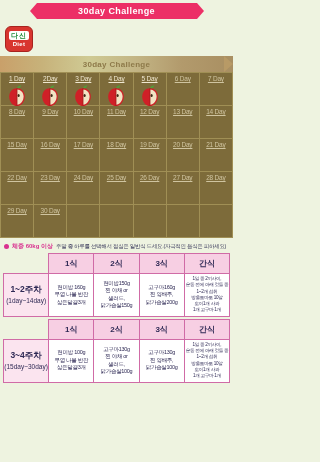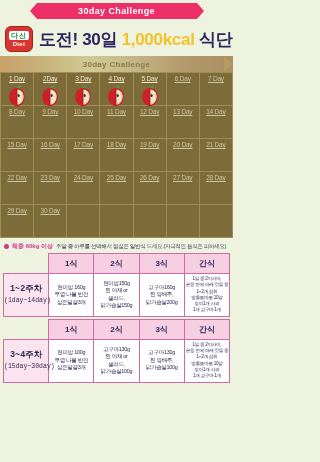--- a/index.html
+++ b/index.html
@@ -128,21 +128,20 @@
     vertical-align: middle; color: #2f2a55;
   }
   table.meal th {
     background: #f7cfe3; height: 20px;
     font-size: 8px; font-weight: bold;
   }
   .week-cell {
     background: #fbe4ef; width: 58px;
     font-size: 8.5px; font-weight: bold; line-height: 11px;
     padding: 2px 0;
-    font-family: Liberation Mono, monospace;
   }
   .week-sub { font-size: 6.5px; font-weight: normal; display: block; }
   .meal-cell {
     background: #fff; height: 38px;
     font-size: 5.5px; line-height: 7.5px;
     padding: 2px 1px; letter-spacing: -.3px;
   }
   .meal-cell.snack { font-size: 4.6px; line-height: 6.3px; }
   .meal-cell div { white-space: nowrap; }
 </style>
@@ -152,25 +151,20 @@
 <div class="ribbon-wrap">
   <div class="ribbon">
     <span class="ribbon-label">30day Challenge</span>
   </div>
 </div>
 
 <div class="title-row">
   <div class="logo">
     <span class="logo-kr">다신</span>
     <span class="logo-en">Diet</span>
-  </div>
-  <div class="title-main">
-    <span>도전! 30일</span>
-    <span class="title-kcal">1,000kcal</span>
-    <span class="title-tail">식단</span>
   </div>
 </div>
 
 <div class="calendar">
   <div class="cal-banner">
     <span class="cal-banner-label">30day Challenge</span>
   </div>
   <table class="grid">
     <tbody>
         <tr>

